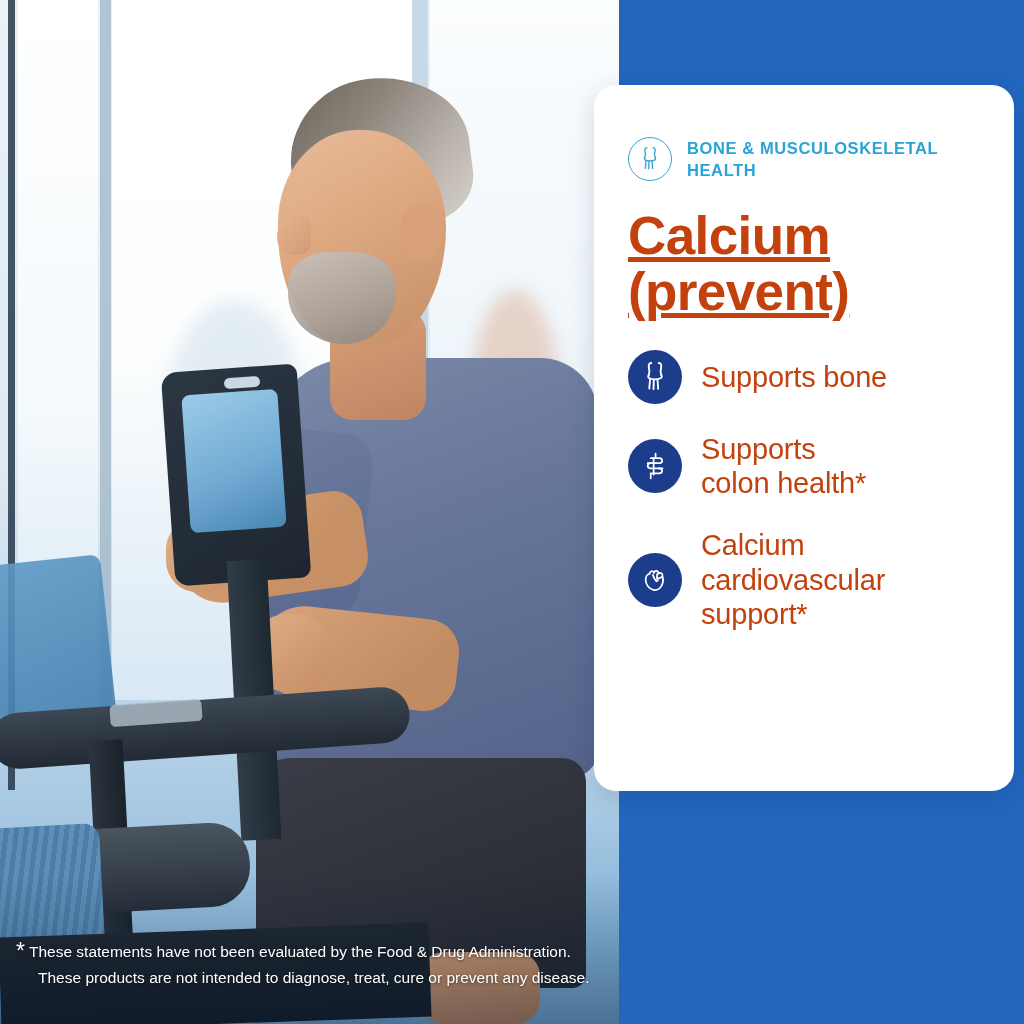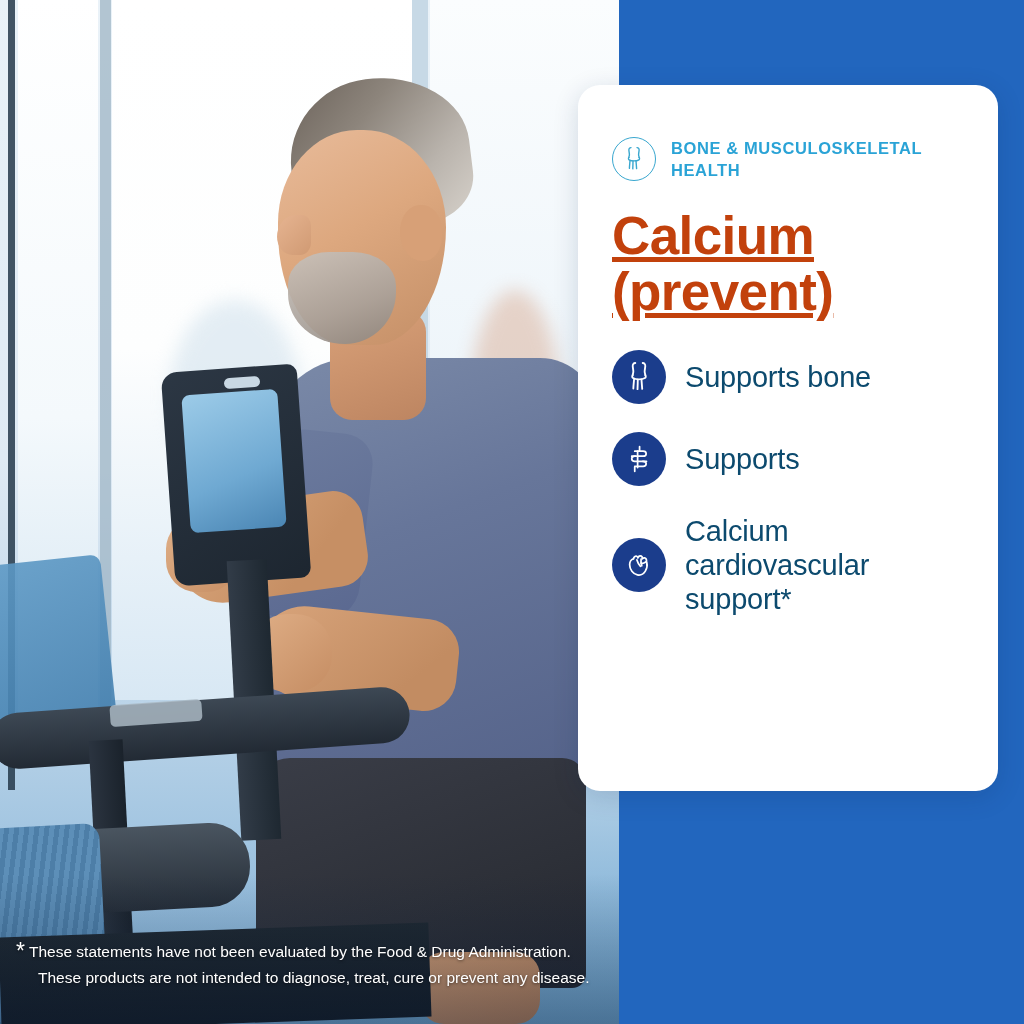--- a/index.html
+++ b/index.html
@@ -235,21 +235,21 @@
   .brand-panel {
     position: absolute;
     left: 619px; top: 0;
     width: 405px; height: 1024px;
     background: #2266be;
   }
 
   
   .card {
     position: absolute;
-    left: 578px; top: 85px;
+    left: 594px; top: 85px;
     width: 420px; height: 706px;
     background: #ffffff;
     border-radius: 22px;
     box-shadow: 0 6px 26px rgba(10,35,80,.16);
     box-sizing: border-box;
     padding: 52px 34px 0 34px;
   }
 
   
   .cat {
@@ -294,21 +294,21 @@
     margin-bottom: 28px;
   }
   .benefit-badge {
     flex: 0 0 auto;
     width: 54px; height: 54px;
     border-radius: 50%;
     background: #1b3d8c;
     display: flex; align-items: center; justify-content: center;
   }
   .benefit-text {
-    color: #0c4a6e;
+    color: #c2410c;
     font-size: 29px;
     line-height: 1.18;
     letter-spacing: -.2px;
   }
 
   
   .disclaimer {
     position: absolute;
     left: 16px; bottom: 32px;
     width: 600px;
@@ -422,20 +422,21 @@
             <path d="M13.5 2.3v3.4"></path>
             <path d="M9.3 6.2h7.3c1.5 0 2.6 1 2.6 2.2s-1.1 2.2-2.6 2.2H9.3c-1.5 0-2.6 1-2.6 2.2s1.1 2.2 2.6 2.2h7.3c1.5 0 2.6 1 2.6 2.2s-1.1 2.2-2.6 2.2H9.3"></path>
             <path d="M11.8 6.2v14.2"></path>
             <path d="M9.3 20.4v3.3"></path>
             <path d="M6.7 10.6h3.1"></path>
             <path d="M16.3 15h3.2"></path>
           </svg>
         </span>
         <span class="benefit-text">
           <span>Supports</span><br>
+          <span>colon health*</span>
         </span>
       </div>
 
       <div class="benefit">
         <span class="benefit-badge">
           <svg width="30" height="30" viewBox="0 0 26 26" fill="none" stroke="#ffffff" stroke-width="1.5" stroke-linecap="round" stroke-linejoin="round">
             <path d="M8.2 7.6c-2.1.7-3.3 2.6-3.3 5.2 0 4 2.9 8 6.7 8.8 2.9.6 5.4-.9 6.9-3.3 1.4-2.3 1.8-5.2 1.2-7.7"></path>
             <path d="M8.2 7.6c.4-1.6 1.6-2.6 2.8-2.2.5.2.8.7 1 1.3"></path>
             <path d="M12 6.7c.6-1.3 1.9-2 3-1.4.7.4 1 1.2 1 2.1"></path>
             <path d="M16 7.4c1.1-.9 2.5-.7 3.2.4.4.7.4 1.6.1 2.3"></path>

